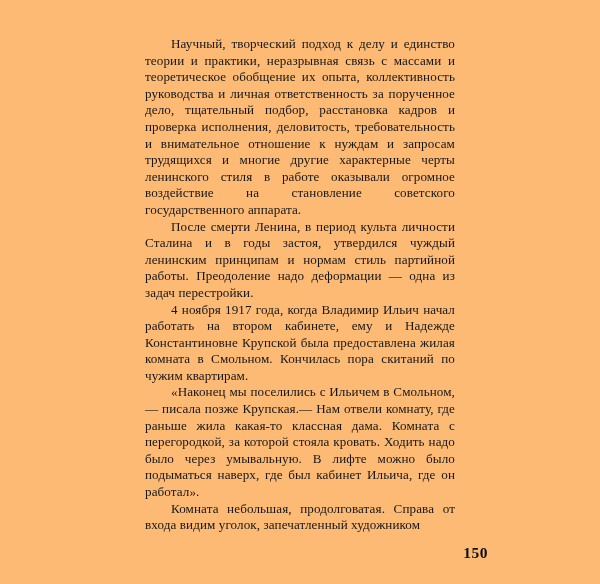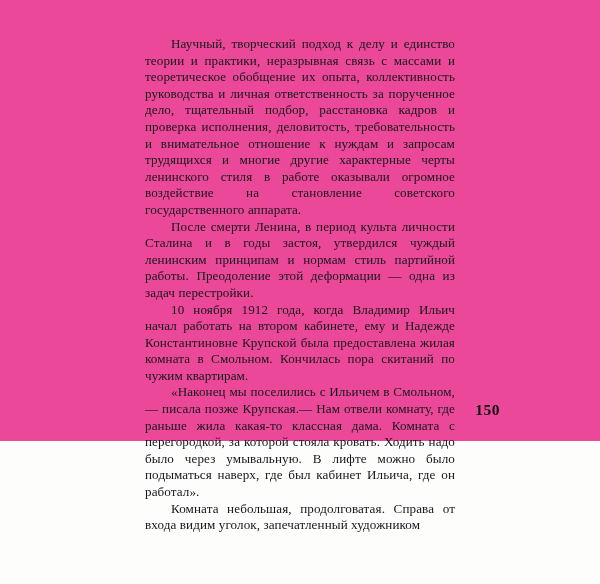--- a/index.html
+++ b/index.html
@@ -10,24 +10,24 @@
     width: 600px;
     height: 584px;
     background: #fdfdfb;
     font-family: "Liberation Serif", serif;
     color: #1a1a1a;
     overflow: hidden;
   }
   .page {
     position: relative;
     width: 600px;
-    height: 441px;
+    height: 584px;
     box-sizing: border-box;
     padding: 30px 0 0 0;
-    background: #ec4899;
+    background: #fdba74;
   }
   .text-column {
     width: 310px;
     margin: 0 auto;
     padding-top: 6px;
   }
   p.para {
     margin: 0;
     text-indent: 26px;
     text-align: justify;
@@ -35,34 +35,34 @@
     line-height: 16.6px;
     letter-spacing: 0.1px;
     color: #15161a;
     -webkit-font-smoothing: antialiased;
   }
   p.para + p.para {
     margin-top: 0px;
   }
   .page-number {
     position: absolute;
-    right: 100px;
+    right: 112px;
     bottom: 22px;
     font-size: 15.5px;
     font-weight: bold;
     letter-spacing: 0.5px;
     color: #111;
     font-family: "Liberation Serif", serif;
   }
 </style>
 </head>
 <body>
 
 <div class="page">
   <div class="text-column">
     <p class="para">Научный, творческий подход к делу и единство теории и практики, неразрывная связь с массами и теоретическое обобщение их опыта, коллективность руководства и личная ответственность за порученное дело, тщательный подбор, расстановка кадров и проверка исполнения, деловитость, требовательность и внимательное отношение к нуждам и запросам трудящихся и многие другие характерные черты ленинского стиля в работе оказывали огромное воздействие на становление советского государственного аппарата.</p>
-    <p class="para">После смерти Ленина, в период культа личности Сталина и в годы застоя, утвердился чуждый ленинским принципам и нормам стиль партийной работы. Преодоление этой деформации — одна из задач перестройки.</p>
-    <p class="para">10 ноября 1912 года, когда Владимир Ильич начал работать на втором кабинете, ему и Надежде Константиновне Крупской была предоставлена жилая комната в Смольном. Кончилась пора скитаний по чужим квартирам.</p>
+    <p class="para">После смерти Ленина, в период культа личности Сталина и в годы застоя, утвердился чуждый ленинским принципам и нормам стиль партийной работы. Преодоление надо деформации — одна из задач перестройки.</p>
+    <p class="para">4 ноября 1917 года, когда Владимир Ильич начал работать на втором кабинете, ему и Надежде Константиновне Крупской была предоставлена жилая комната в Смольном. Кончилась пора скитаний по чужим квартирам.</p>
     <p class="para">«Наконец мы поселились с Ильичем в Смольном,— писала позже Крупская.— Нам отвели комнату, где раньше жила какая-то классная дама. Комната с перегородкой, за которой стояла кровать. Ходить надо было через умывальную. В лифте можно было подыматься наверх, где был кабинет Ильича, где он работал».</p>
     <p class="para">Комната небольшая, продолговатая. Справа от входа видим уголок, запечатленный художником</p>
   </div>
   <div class="page-number">150</div>
 </div>
 
 </body></html>

